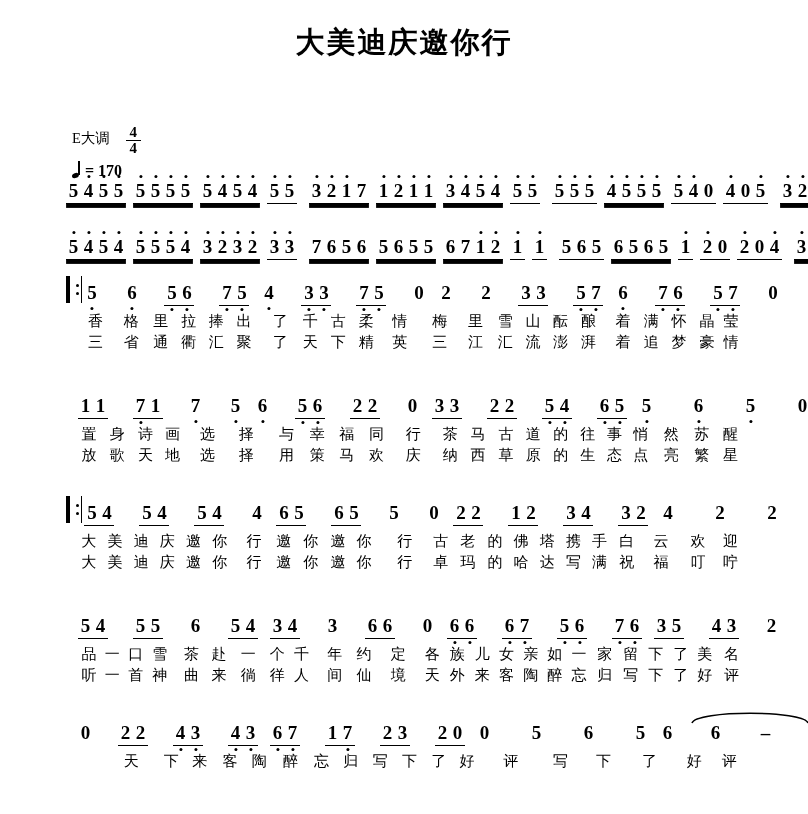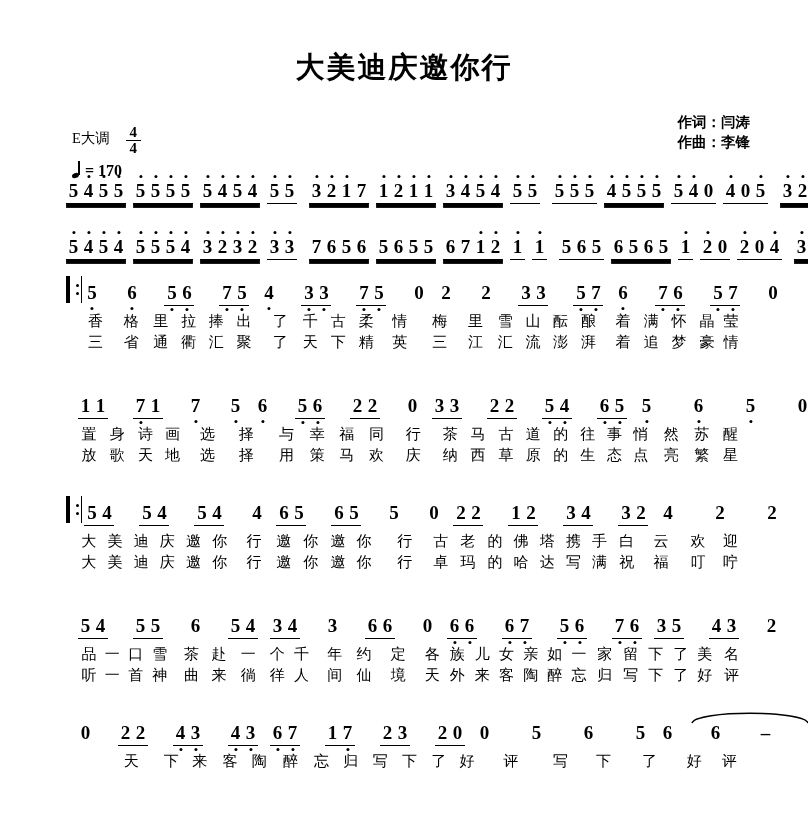--- a/index.html
+++ b/index.html
@@ -20,21 +20,21 @@
     width: 808px;
     height: 814px;
   }
 
   
   .title {
     text-align: center;
     font-size: 29px;
     font-weight: bold;
     letter-spacing: 2px;
-    padding-top: 48px;
+    padding-top: 23px;
     font-family: "Liberation Serif", "DejaVu Serif", serif;
   }
   .credits {
     position: absolute;
     right: 58px;
     top: 112px;
     font-size: 14.5px;
     line-height: 20px;
     font-weight: bold;
     text-align: left;
@@ -210,24 +210,20 @@
     pointer-events: none;
   }
 </style>
 </head>
 <body>
 
 <div class="sheet">
 
   <div class="title">大美迪庆邀你行</div>
 
-  <div class="credits">
-    <div>作词：闫涛</div>
-    <div>作曲：李锋</div>
-  </div>
 
   <div class="keyblock">
     <div class="keyrow">
       <span class="keyname">E大调</span>
       <span class="timesig">
         <span class="num">4</span>
         <span class="bar"></span>
         <span class="den">4</span>
       </span>
     </div>

